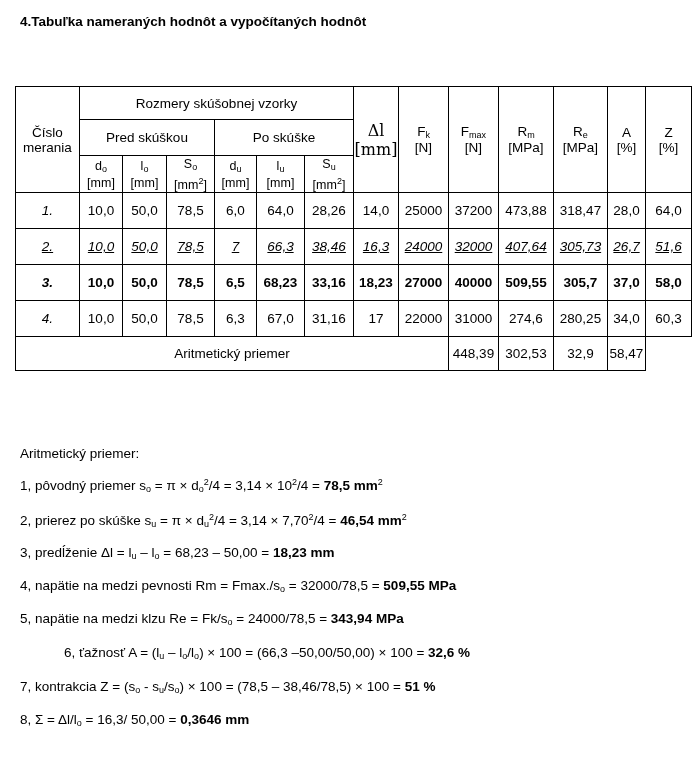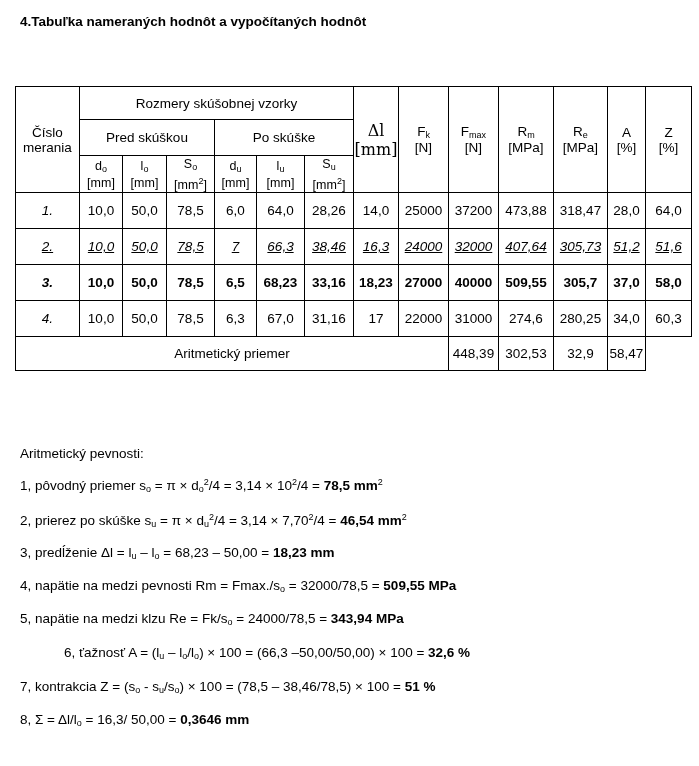--- a/index.html
+++ b/index.html
@@ -104,21 +104,21 @@
         <td class="c2"><span class="ul">50,0</span></td>
         <td class="c3"><span class="ul">78,5</span></td>
         <td class="c4"><span class="ul">7</span></td>
         <td class="c5"><span class="ul">66,3</span></td>
         <td class="c6"><span class="ul">38,46</span></td>
         <td class="c7"><span class="ul">16,3</span></td>
         <td class="c8"><span class="ul">24000</span></td>
         <td class="c9"><span class="ul">32000</span></td>
         <td class="c10"><span class="ul">407,64</span></td>
         <td class="c11"><span class="ul">305,73</span></td>
-        <td class="c12"><span class="ul">51,2</span></td>
+        <td class="c12"><span class="ul">26,7</span></td>
         <td class="c13"><span class="ul">51,6</span></td>
       </tr>
       <tr class="r">
         <td class="c0"><span class="bd it">3.</span></td>
         <td class="c1"><span class="bd">10,0</span></td>
         <td class="c2"><span class="bd">50,0</span></td>
         <td class="c3"><span class="bd">78,5</span></td>
         <td class="c4"><span class="bd">6,5</span></td>
         <td class="c5"><span class="bd">68,23</span></td>
         <td class="c6"><span class="bd">33,16</span></td>
@@ -149,21 +149,21 @@
       <tr class="avg" id="avg-row">
     <td colspan="9">Aritmetický priemer</td>
   <td>448,39</td>
         <td>302,53</td>
         <td>32,9</td>
         <td>58,47</td>
       </tr>
 </tbody>
   </table>
 
-<div class="sect">Aritmetický pevnosti:</div>
+<div class="sect">Aritmetický priemer:</div>
 <div id="calc-lines">
     <div class="line" style="top: 477px;"><span>1, pôvodný priemer   s</span><sub>o</sub><span> = π × d</span><sub>o</sub><sup>2</sup><span>/4 = 3,14 × 10</span><sup>2</sup><span>/4 = </span><b>78,5  mm</b><sup>2</sup></div>
     <div class="line" style="top: 512px;"><span>2, prierez po skúške  s</span><sub>u</sub><span> =  π × d</span><sub>u</sub><sup>2</sup><span>/4 = 3,14 × 7,70</span><sup>2</sup><span>/4 = </span><b>46,54  mm</b><sup>2</sup></div>
     <div class="line" style="top: 545px;"><span>3, predĺženie Δl = l</span><sub>u</sub><span> – l</span><sub>o</sub><span> = 68,23 – 50,00 = </span><b>18,23  mm</b></div>
     <div class="line" style="top: 578px;"><span>4, napätie na medzi pevnosti Rm = Fmax./s</span><sub>o</sub><span> = 32000/78,5 = </span><b>509,55 MPa</b></div>
     <div class="line" style="top: 611px;"><span>5, napätie na medzi klzu Re = Fk/s</span><sub>o</sub><span> = 24000/78,5 = </span><b>343,94  MPa</b></div>
     <div class="line" style="top: 645px; margin-left: 44px;"><span>6, ťažnosť A = (l</span><sub>u</sub><span> – l</span><sub>o</sub><span>/l</span><sub>o</sub><span>) × 100 = (66,3 –50,00/50,00) × 100 = </span><b>32,6 %</b></div>
     <div class="line" style="top: 679px;"><span>7, kontrakcia Z = (s</span><sub>o</sub><span> - s</span><sub>u</sub><span>/s</span><sub>o</sub><span>) × 100 = (78,5 – 38,46/78,5) × 100 = </span><b>51 %</b></div>
     <div class="line" style="top: 712px;"><span>8, Σ = Δl/l</span><sub>o</sub><span> = 16,3/ 50,00 = </span><b>0,3646  mm</b></div>
   </div>

